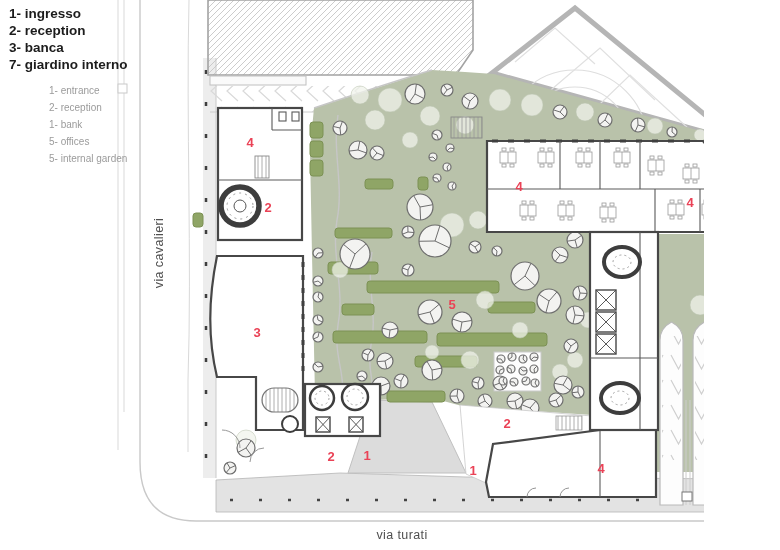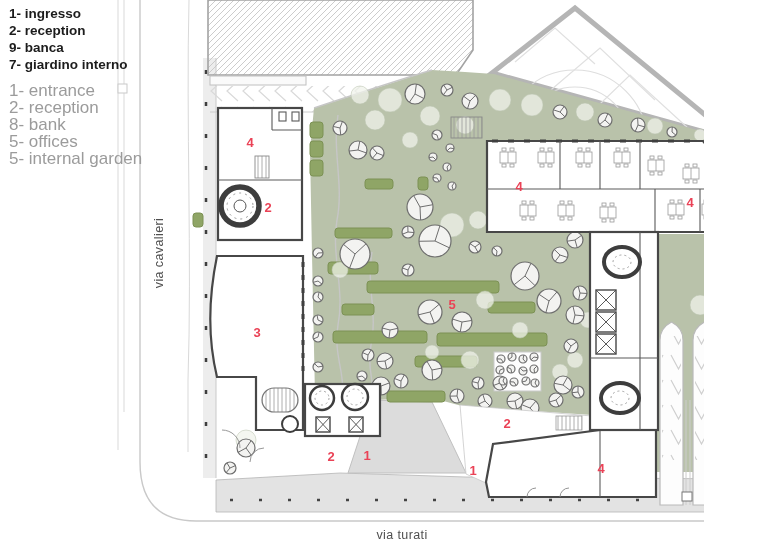--- a/index.html
+++ b/index.html
@@ -6,21 +6,21 @@
     --garden:#b9c2aa; --hedge:#8fa566; --hedge-stroke:#7c9154;
     --red:#ea4256; --wall:#474747; --plaza:#e3e3e3;
     --road:#c9c9c9; --gray-text:#9b9b9b; --dark-text:#1c1c1c; --street-text:#4f4f4f;
   }
   html,body{margin:0;padding:0;background:#fff;}
   #stage{position:relative;width:704px;height:550px;overflow:hidden;
          font-family:"Liberation Sans",sans-serif;background:#fff;}
   #plan-svg{position:absolute;left:0;top:0;}
   #legend{position:absolute;left:9px;top:5px;z-index:5;}
   .leg-it{font-size:13.5px;font-weight:bold;color:var(--dark-text);line-height:17px;}
-  .leg-en{font-size:17px;color:var(--gray-text);line-height:17px;}
+  .leg-en{font-size:10px;color:var(--gray-text);line-height:17px;margin-left:40px;}
   #legend-en{margin-top:9px;}
   .hedge{fill:var(--hedge);stroke:var(--hedge-stroke);stroke-width:1;}
   .canopy{fill:rgba(240,243,235,0.74);stroke:rgba(188,196,176,0.55);stroke-width:1;}
   .tree circle{fill:#f3f3f1;stroke:#6e6e6e;stroke-width:1.2;}
   .tree line{stroke:#6e6e6e;stroke-width:1;}
   .desk rect,.desk line{fill:#fff;stroke:#9a9a9a;stroke-width:0.8;}
   .area-num{fill:var(--red);font:bold 13px "Liberation Sans",sans-serif;text-anchor:middle;}
   .street{fill:var(--street-text);font:12.5px "Liberation Sans",sans-serif;letter-spacing:0.4px;text-anchor:middle;}
   .wall{fill:#ffffff;stroke:var(--wall);stroke-width:2.2;}
   .wall-thin{fill:none;stroke:#5a5a5a;stroke-width:1.1;}
@@ -31,27 +31,27 @@
 </style>
 </head>
 <body>
 
 <div id="stage">
 
   <div id="legend">
     <div id="legend-it">
         <div class="leg-it">1- ingresso</div>
         <div class="leg-it">2- reception</div>
-        <div class="leg-it">9- banca</div>
+        <div class="leg-it">3- banca</div>
         <div class="leg-it">7- giardino interno</div>
       </div>
     <div id="legend-en">
         <div class="leg-en">1- entrance</div>
         <div class="leg-en">2- reception</div>
-        <div class="leg-en">8- bank</div>
+        <div class="leg-en">1- bank</div>
         <div class="leg-en">5- offices</div>
         <div class="leg-en">5- internal garden</div>
       </div>
   </div>
 
   <svg id="plan-svg" width="780" height="550" viewBox="0 0 780 550" xmlns="http://www.w3.org/2000/svg">
     <defs>
       <pattern id="hatch" width="6" height="6" patternUnits="userSpaceOnUse">
         <path d="M-1,7 L7,-1" stroke="#c6c6c6" stroke-width="0.9" fill="none"></path>
         <path d="M-1,1 L1,-1" stroke="#c6c6c6" stroke-width="0.9" fill="none"></path>

